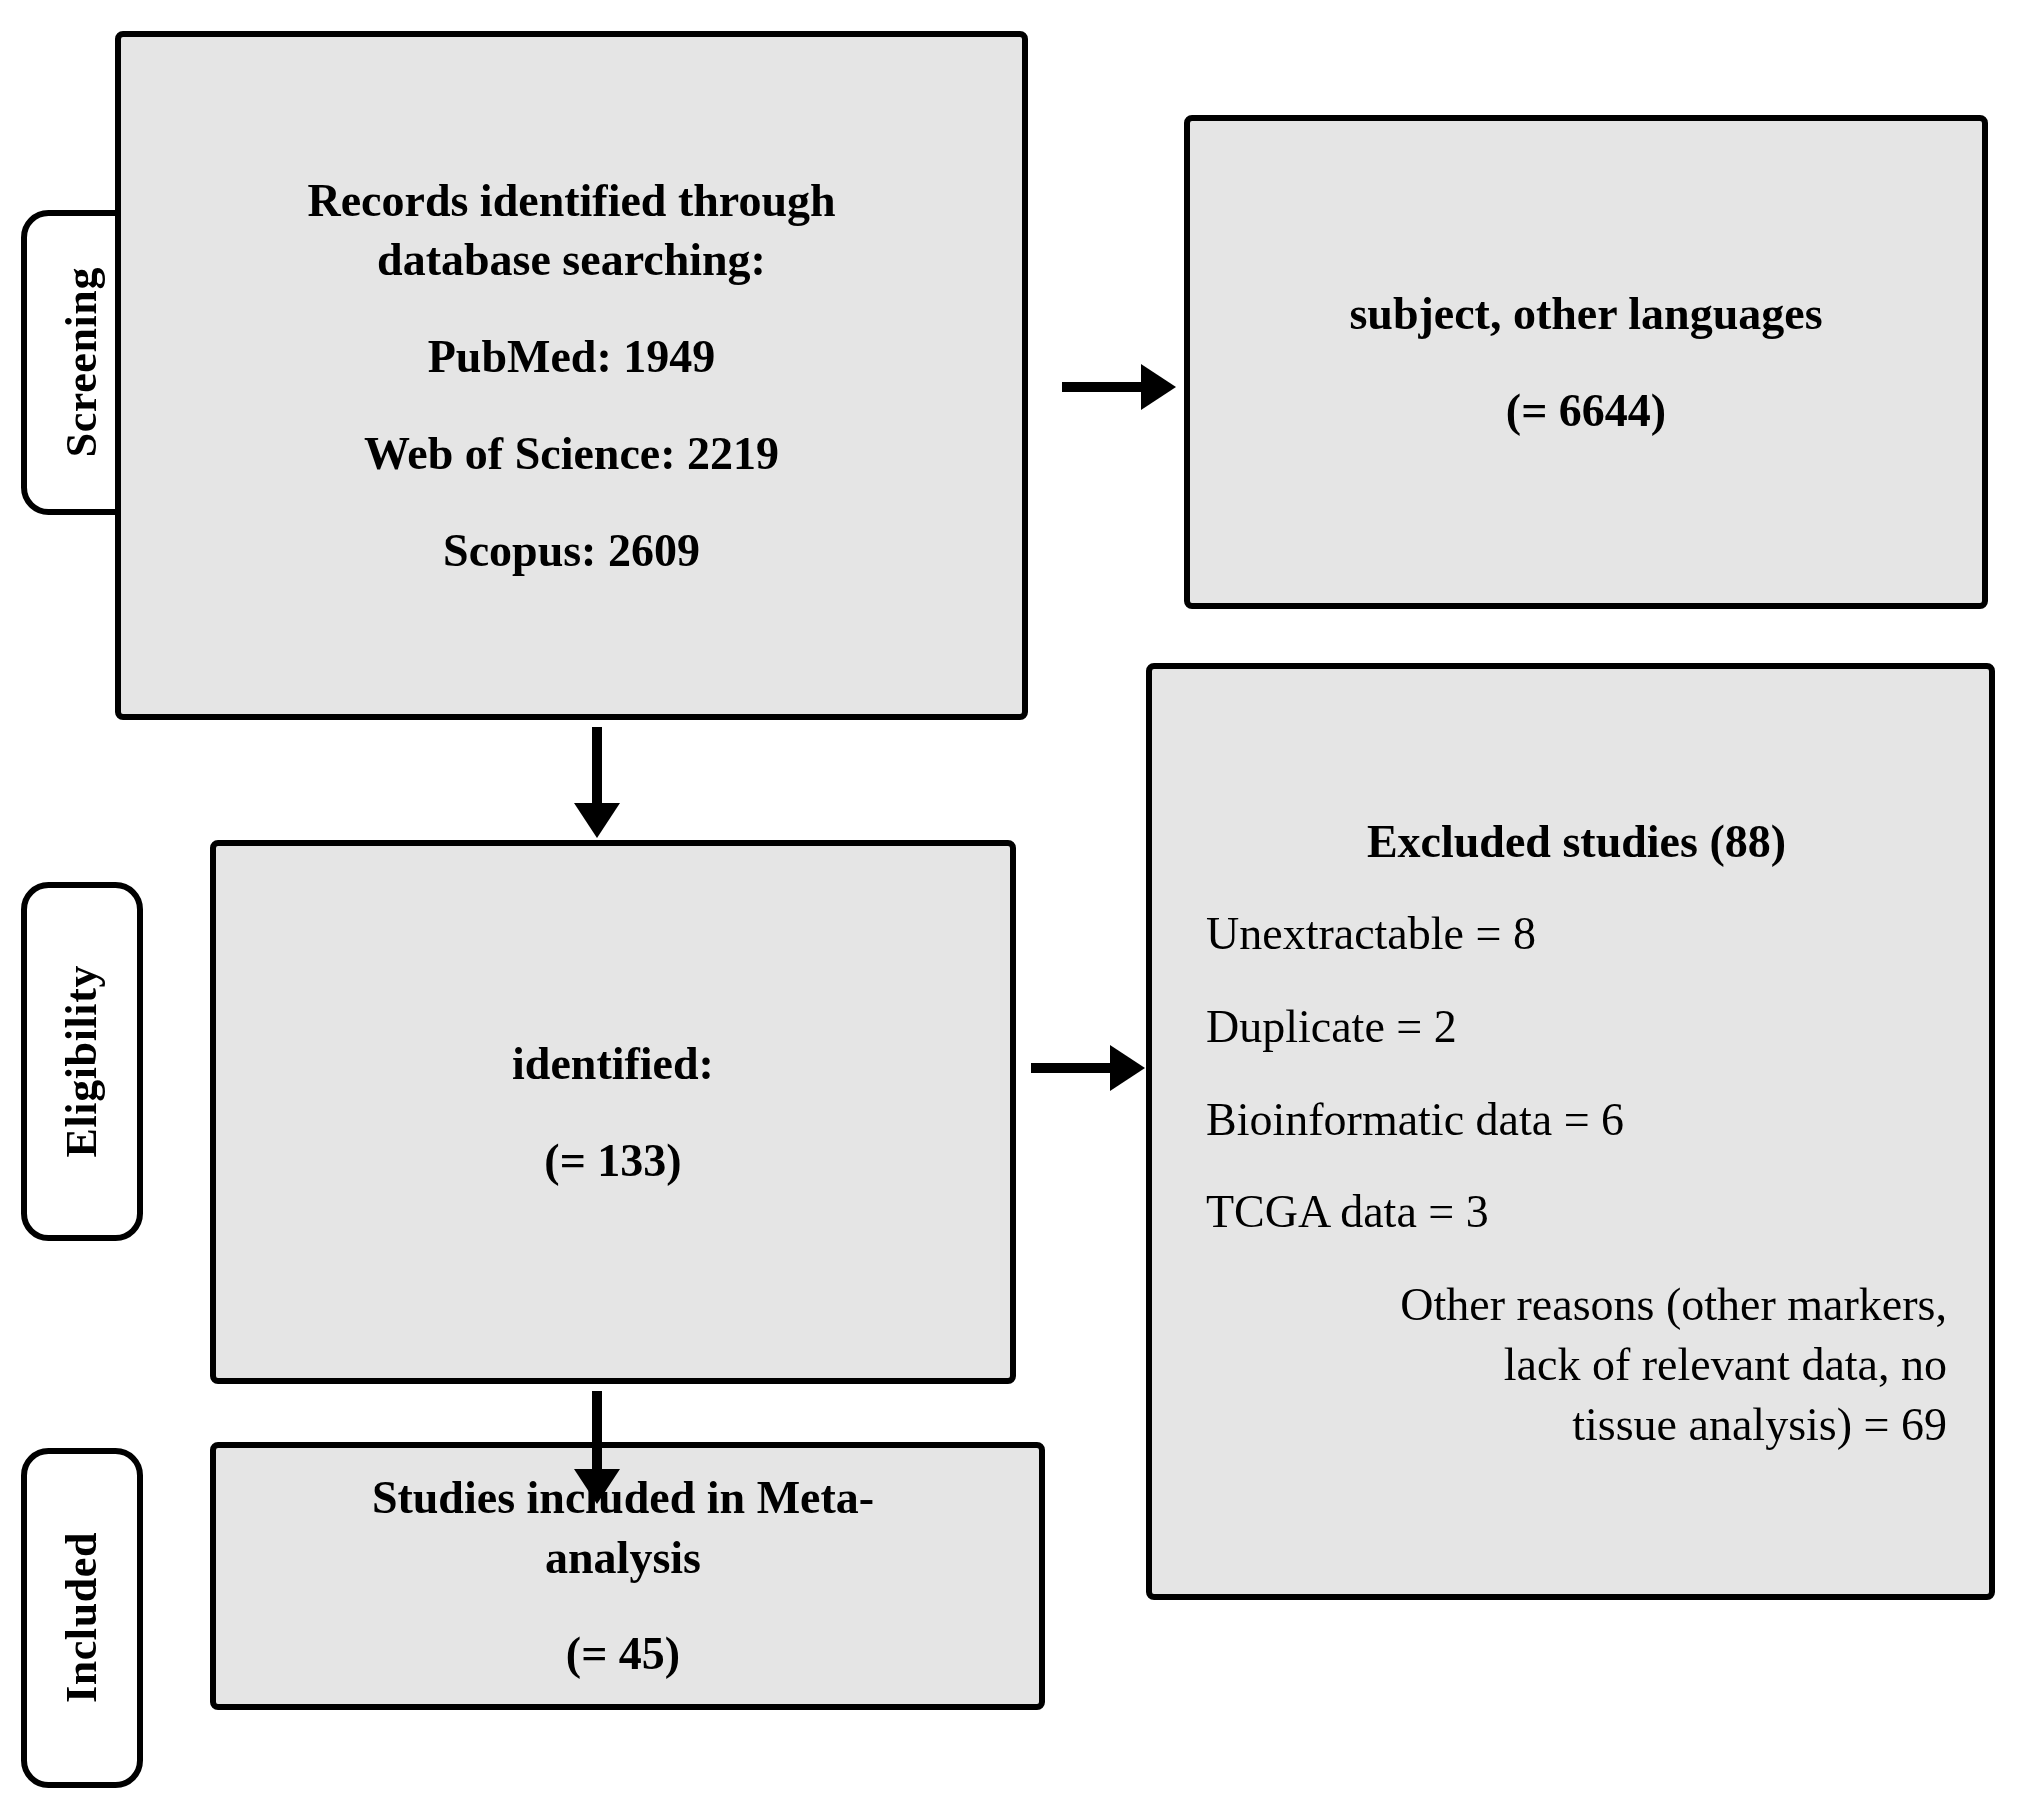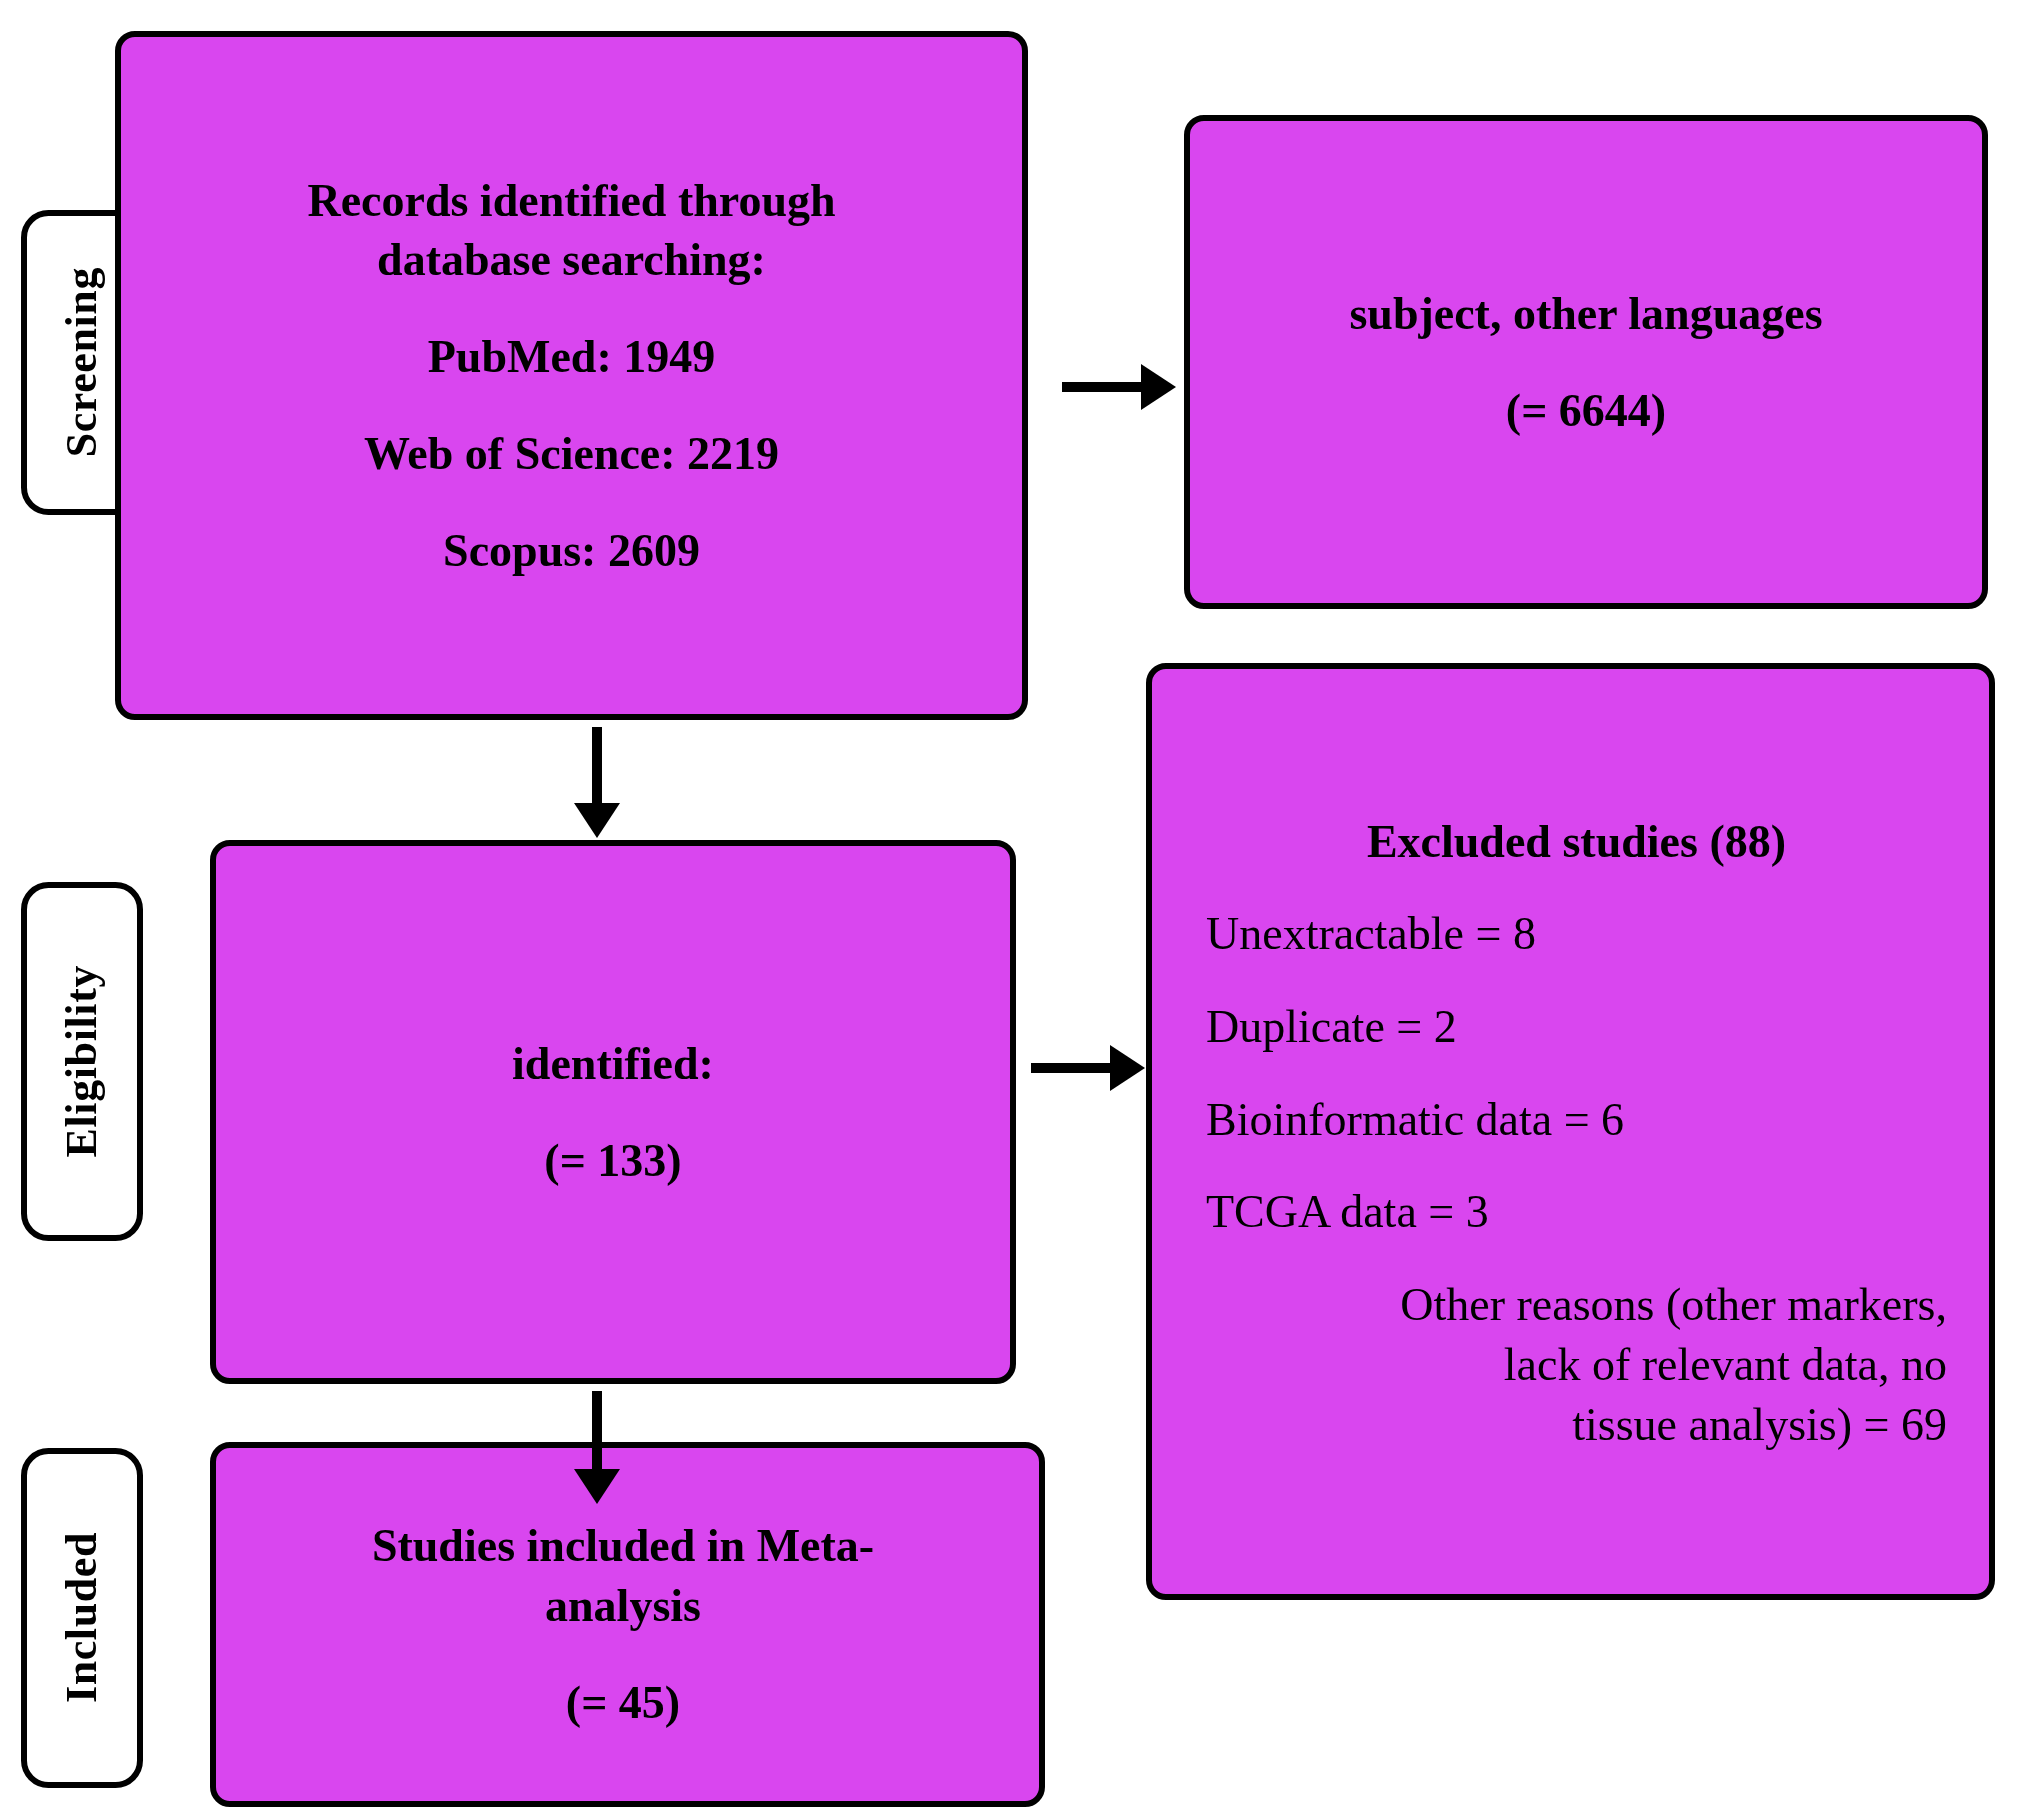--- a/index.html
+++ b/index.html
@@ -36,22 +36,22 @@
     color: #000000;
     letter-spacing: 0.6px;
     white-space: nowrap;
     line-height: 1;
   }
 
   
   .flow-box {
     position: absolute;
     border: 6.6px solid #000000;
-    border-radius: 20px;
-    background: #d946ef;
+    border-radius: 8px;
+    background: #e5e5e5;
     box-sizing: border-box;
     display: flex;
     flex-direction: column;
     align-items: center;
     justify-content: center;
     padding: 18px 33px;
   }
   .flow-box .line {
     font-size: 46px;
     font-weight: 700;
@@ -169,21 +169,21 @@
     <div class="reason">Duplicate = 2</div>
     <div class="reason">Bioinformatic data = 6</div>
     <div class="reason">TCGA data = 3</div>
     <div class="reason multi">
       <div>Other reasons (other markers,</div>
       <div>lack of relevant data, no</div>
       <div>tissue analysis) = 69</div>
     </div>
   </div>
 
-  <div class="flow-box" id="box-studies-included" style="left:210px; top:1442px; width:835px; height:365px;padding-left:24px;">
+  <div class="flow-box" id="box-studies-included" style="left:210px; top:1442px; width:835px; height:268px;padding-left:24px;">
     <div class="line">Studies included in Meta-</div>
     <div class="line">analysis</div>
     <div class="line gap-top">(= 45)</div>
   </div>
 
   <div class="arrow-h" id="arrow-identified-to-excluded" style="left:1062px; top:387px; width:113px;">
     <div class="shaft" style="width:84px;"></div>
     <div class="head" style="left:79px;"></div>
   </div>
 

